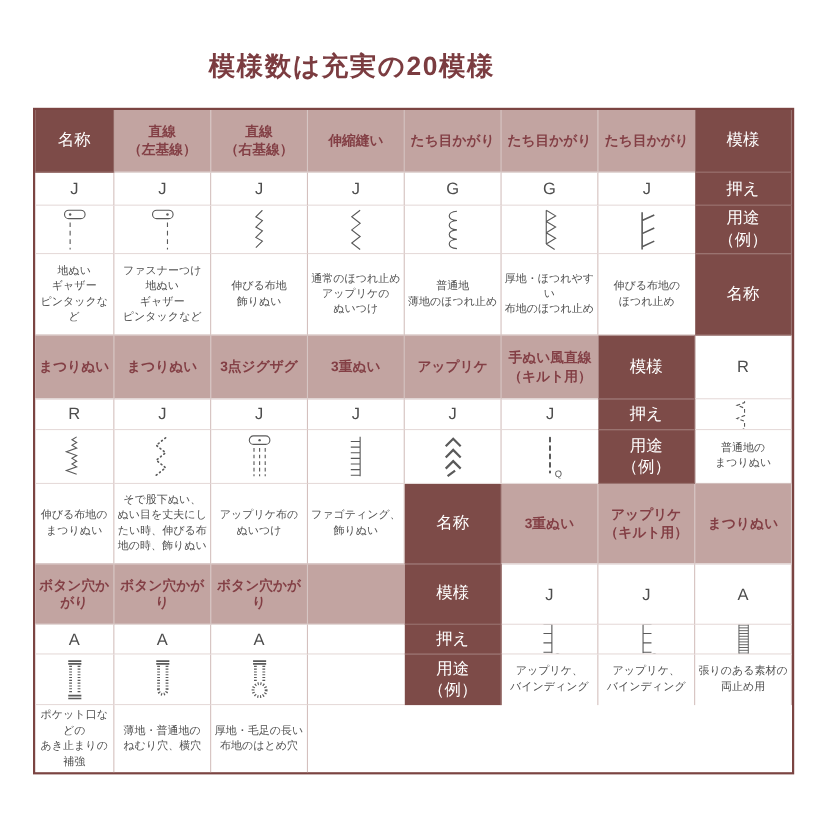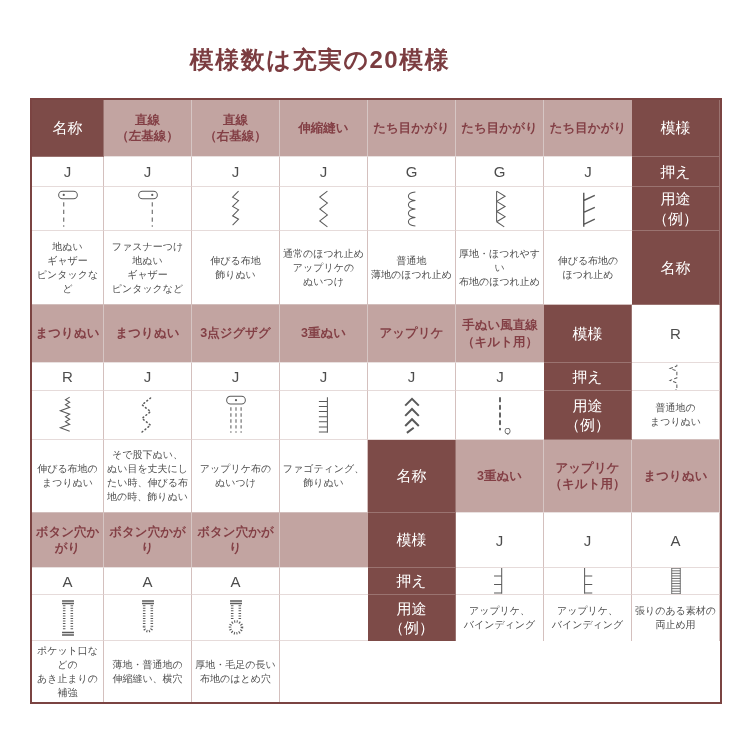--- a/index.html
+++ b/index.html
@@ -227,17 +227,17 @@
 （例）</div>
     <div class="use lr">アップリケ、
 バインディング</div>
     <div class="use lr">アップリケ、
 バインディング</div>
     <div class="use lr">張りのある素材の
 両止め用</div>
     <div class="use lr">ポケット口などの
 あき止まりの補強</div>
     <div class="use lr">薄地・普通地の
-伸縮縫い、横穴</div>
+ねむり穴、横穴</div>
     <div class="use lr">厚地・毛足の長い
 布地のはとめ穴</div>
     <div class="use lc lr"></div>
   </div>
 
 </body></html>

